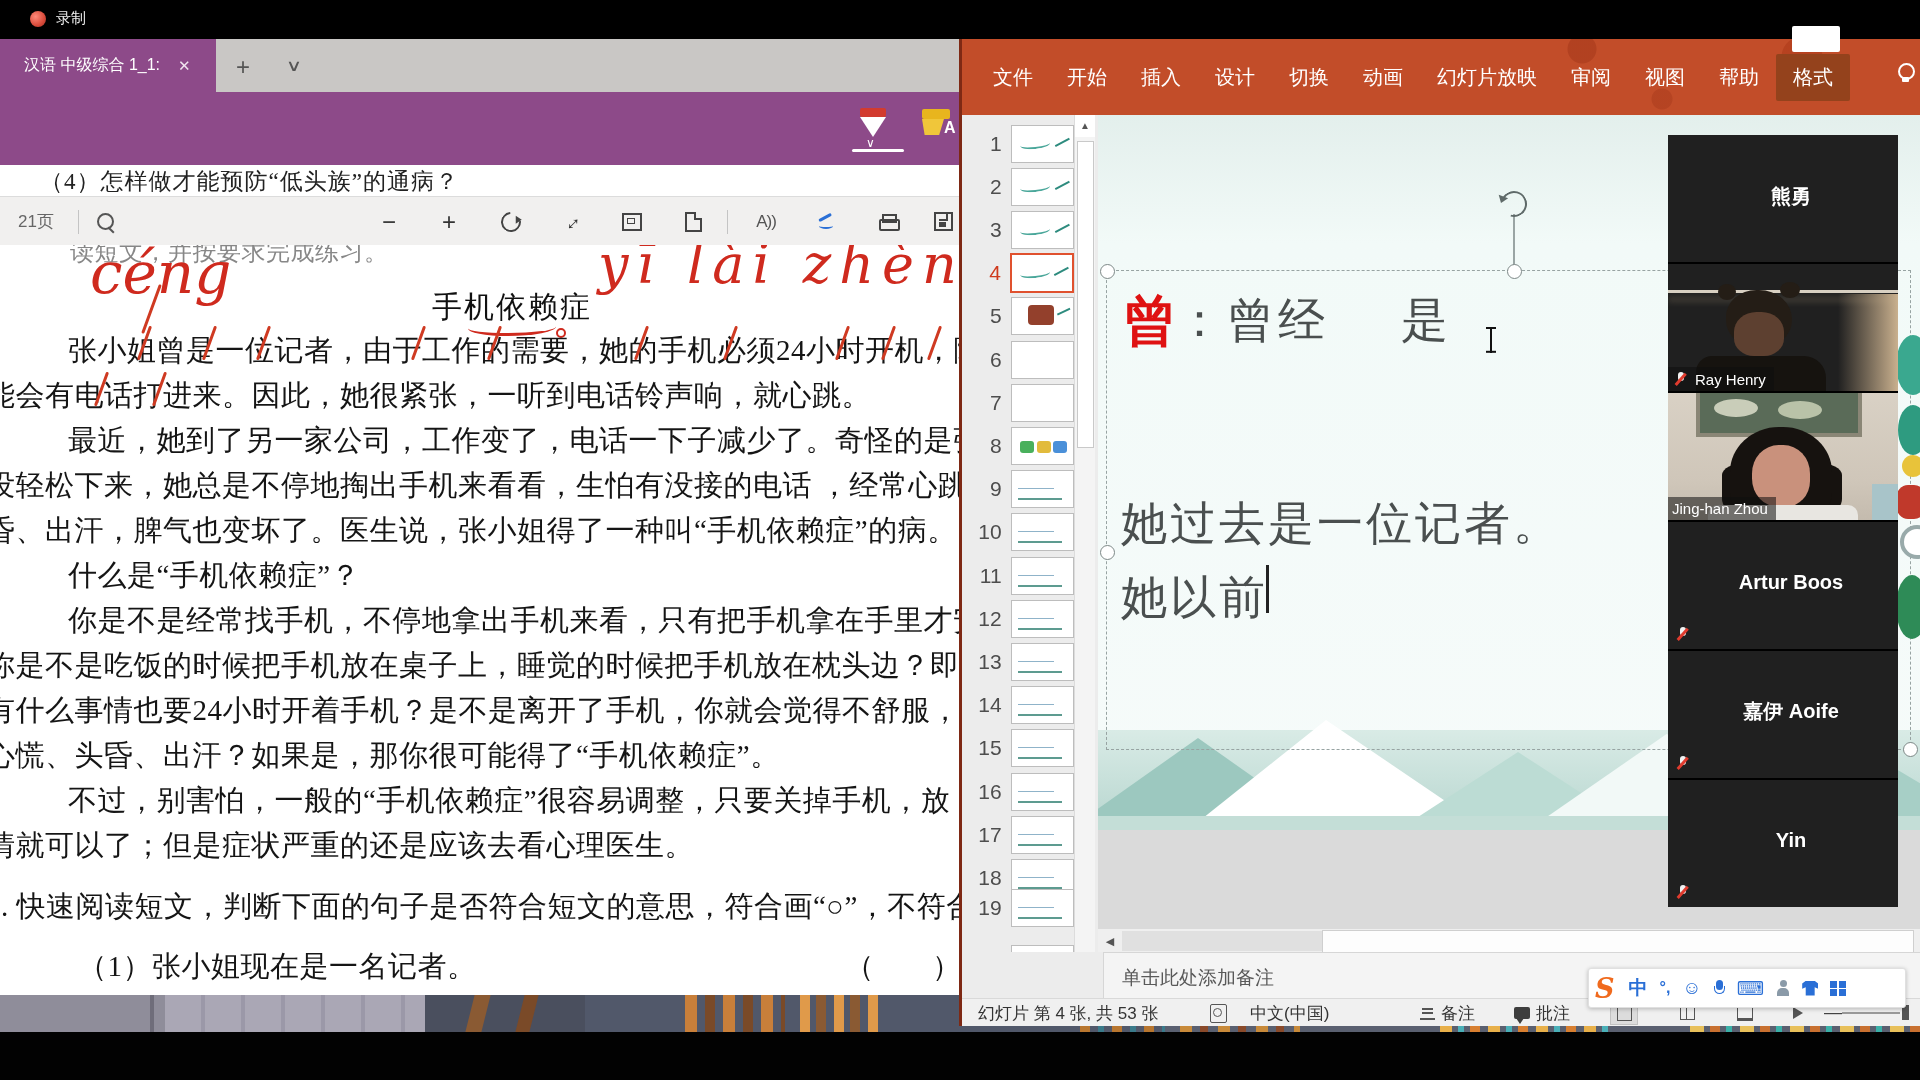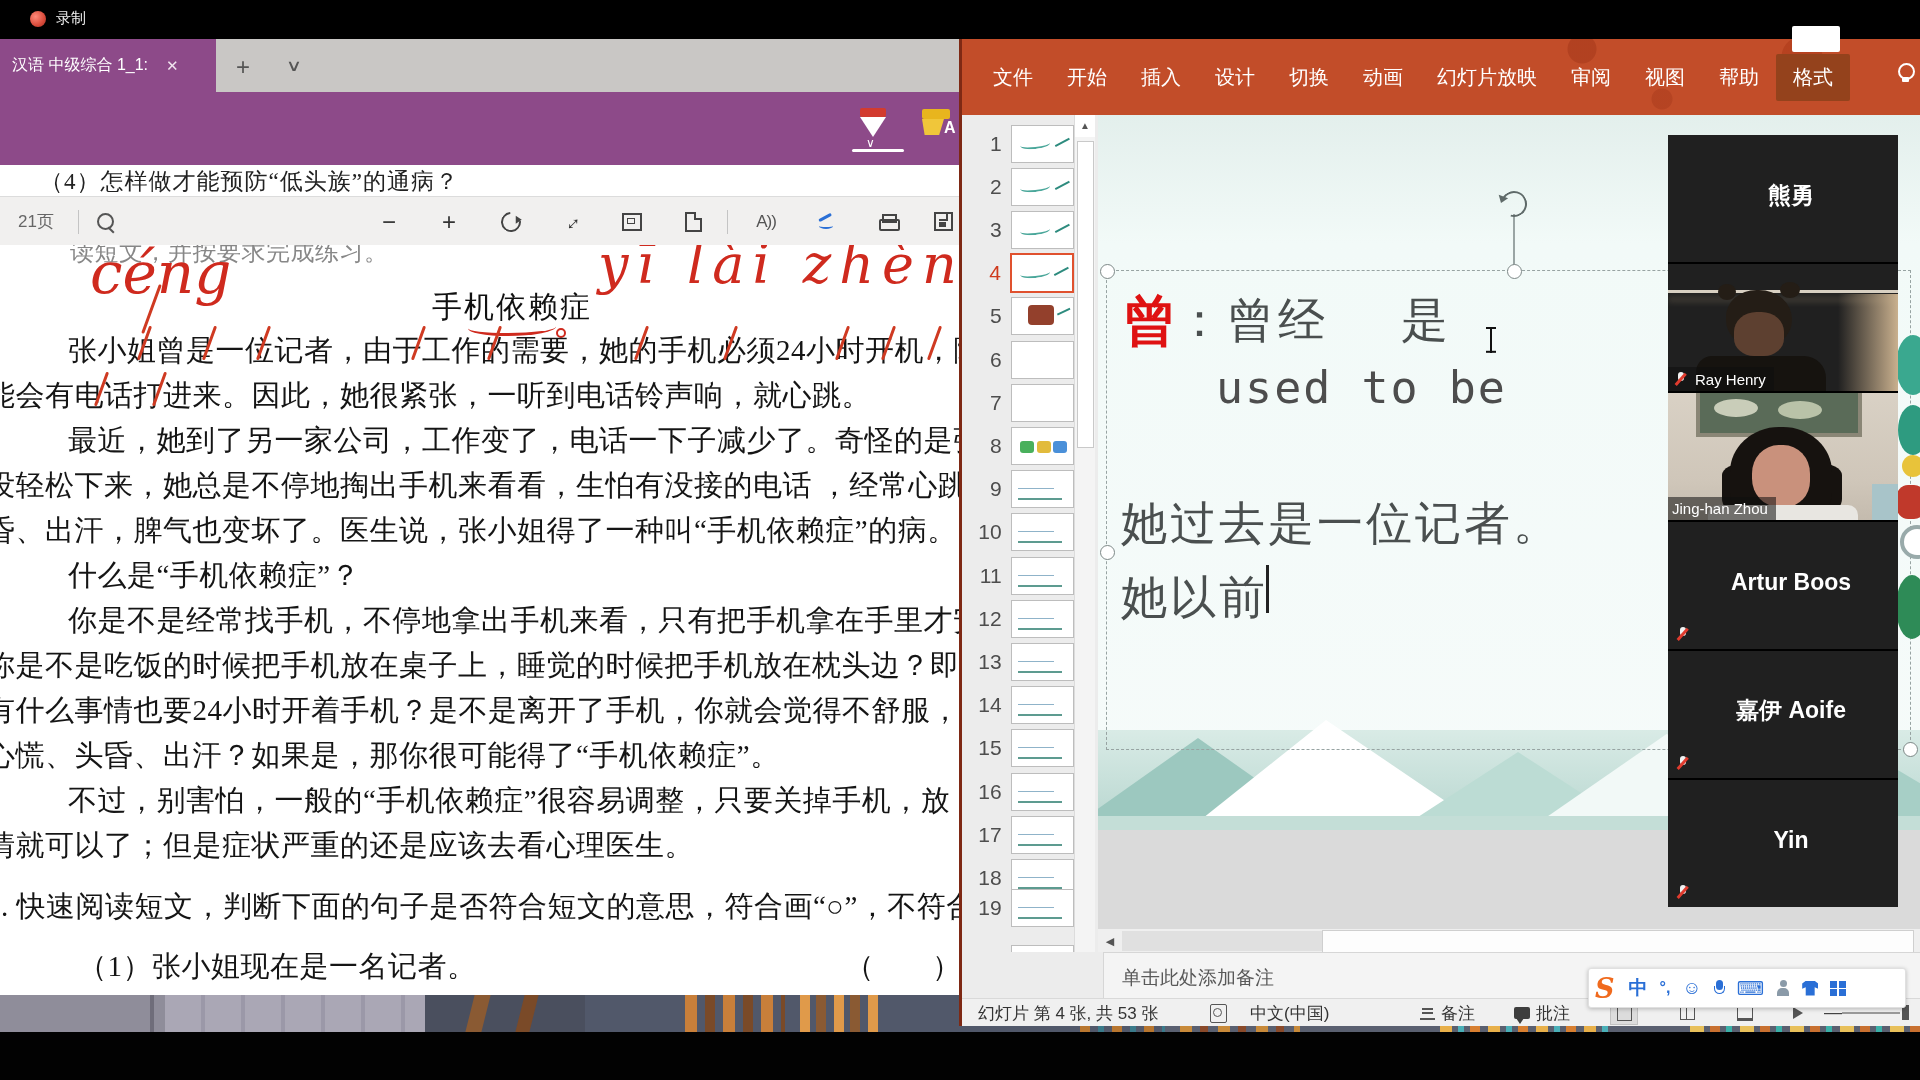--- a/index.html
+++ b/index.html
@@ -11,21 +11,21 @@
   #topbar{left:0;top:0;width:1920px;height:39px;background:#000;}
   #rec-dot{left:30px;top:11px;width:16px;height:16px;border-radius:50%;
            background:radial-gradient(circle at 35% 35%,#ff8a7a,#d84a3a 60%,#a03226);}
   #rec-label{left:56px;top:9px;color:#eee;font-size:15px;}
   #share-white-box{left:1792px;top:26px;width:48px;height:26px;background:#fff;border-radius:2px;z-index:45;}
 
   
   #browser{left:0;top:39px;width:959px;height:956px;background:#fff;overflow:hidden;}
   #tabstrip{left:0;top:0;width:959px;height:53px;background:#c9c7c5;}
   #active-tab{left:0;top:0;width:216px;height:53px;background:#8d4a89;color:#fff;display:flex;align-items:center;}
-  #tab-title{margin-left:12px;font-size:16px;white-space:nowrap;overflow:hidden;width:150px;}
+  #tab-title{margin-left:24px;font-size:16px;white-space:nowrap;overflow:hidden;width:150px;}
   #tab-close{margin-left:4px;font-size:15px;color:#f0e4ef;cursor:default;}
   #newtab-btn{left:236px;top:14px;font-size:24px;color:#555;}
   #tab-chevron{left:288px;top:17px;font-size:16px;color:#555;transform:scaleX(1.4);}
 
   #purplebar{left:0;top:53px;width:959px;height:73px;background:#8d4a89;}
   .pen-icon{left:856px;top:16px;width:34px;height:36px;}
   .pen-tip{position:absolute;left:4px;top:0;width:26px;height:9px;background:#d23b2f;border-radius:2px;}
   .pen-body{position:absolute;left:4px;top:9px;width:0;height:0;border-left:13px solid transparent;border-right:13px solid transparent;border-top:20px solid #fff;}
   .pen-chev{position:absolute;left:10px;top:28px;color:#fff;font-size:12px;}
   .pen-underline{left:852px;top:57px;width:52px;height:3px;background:#fff;border-radius:2px;}
@@ -182,21 +182,21 @@
   .ime-person::before{content:"";position:absolute;left:4px;top:0;width:7px;height:7px;background:#8a9aa8;border-radius:50%;}
   .ime-person::after{content:"";position:absolute;left:1px;top:8px;width:12px;height:8px;background:#8a9aa8;border-radius:5px 5px 0 0;}
   .ime-shirt{width:16px;height:15px;background:#2a6fd6;clip-path:polygon(0 20%,25% 0,75% 0,100% 20%,100% 55%,78% 45%,78% 100%,22% 100%,22% 45%,0 55%);}
   .ime-grid{width:15px;height:15px;display:grid;grid-template-columns:7px 7px;grid-gap:1.5px;}
   .ime-grid i{background:#2a6fd6;width:7px;height:7px;}
 
   
   #participants{left:1668px;top:135px;width:230px;height:772px;display:flex;flex-direction:column;background:#000;z-index:50;}
   .ptile{position:relative;flex:1;background:#202020;overflow:hidden;margin-bottom:1.5px;}
   .ptile:last-child{margin-bottom:0;}
-  .pname-center{position:absolute;left:16px;right:0;top:50%;transform:translateY(-60%);text-align:center;color:#fff;font-size:23px;font-weight:bold;}
+  .pname-center{position:absolute;left:16px;right:0;top:50%;transform:translateY(-60%);text-align:center;color:#fff;font-size:20px;font-weight:bold;}
   .plabel{position:absolute;left:0;bottom:0;display:flex;align-items:center;background:rgba(15,15,15,.55);
      color:#fff;font-size:15px;padding:3px 8px 3px 4px;}
   .mic-muted{position:relative;width:18px;height:18px;margin-right:5px;flex:0 0 18px;}
   .mic-muted::before{content:"";position:absolute;left:6px;top:2px;width:6px;height:9px;background:#f2f2f2;border-radius:3px;box-shadow:0 11px 0 -7px #f2f2f2;}
   .mic-muted::after{content:"";position:absolute;left:1px;top:8px;width:15px;height:2.5px;background:#e03b2e;transform:rotate(-48deg);}
   .mic-solo{position:absolute;left:6px;bottom:6px;}
   
   .scene-ray{position:absolute;inset:0;background:linear-gradient(180deg,#efeae2 0%,#e7ded0 40%,#cdbba2 78%,#bba author 100%);}
   .ray-wall{position:absolute;right:0;top:30px;width:60px;height:100px;background:linear-gradient(90deg,transparent,#c9b08e);}
   .ray-cornice{position:absolute;left:0;top:26px;width:100%;height:3px;background:#d8d0c2;box-shadow:0 8px 6px rgba(180,160,130,.4);}
@@ -466,21 +466,20 @@
       <div id="rot-stalk"></div>
       <div id="rot-icon"></div>
       <div class="handle" style="left:2px;top:149px;"></div>
       <div class="handle" style="left:409px;top:149px;"></div>
       <div class="handle" style="left:2px;top:430px;"></div>
       <div class="handle" style="left:805px;top:627px;"></div>
 
       <div class="slidetext" id="st-hanzi">曾</div>
       <div class="slidetext" id="st-word">：曾经</div>
       <div class="slidetext" id="st-shi">是</div>
-      <div class="slidetext" id="st-eng">used to be</div>
       <div class="slidetext" id="st-line3">她过去是一位记者。</div>
       <div class="slidetext" id="st-line4">她以前</div>
       <div id="st-caret"></div>
       <div id="ibeam"></div>
 
       <div id="art-sliver">
         <div class="blob" style="left:0;top:0;width:34px;height:60px;background:#3aa88f;"></div>
         <div class="blob" style="left:2px;top:70px;width:30px;height:50px;background:#2e9b80;"></div>
         <div class="blob" style="left:0;top:150px;width:30px;height:34px;background:#c0392b;border-radius:40%;"></div>
         <div class="blob" style="left:4px;top:190px;width:26px;height:26px;background:#fff;border:4px solid #9aa;"></div>

